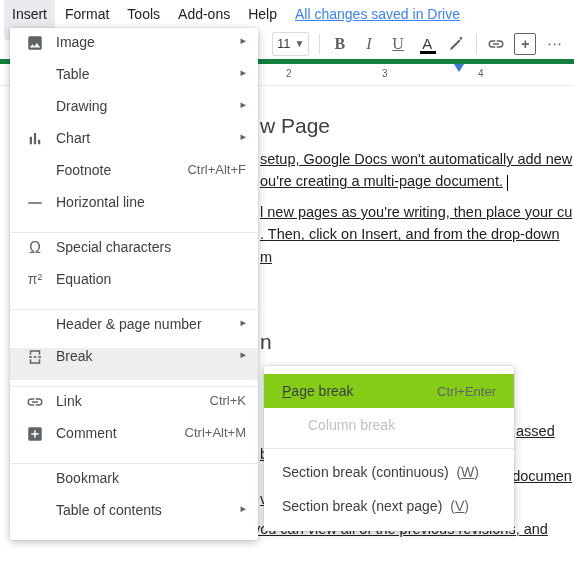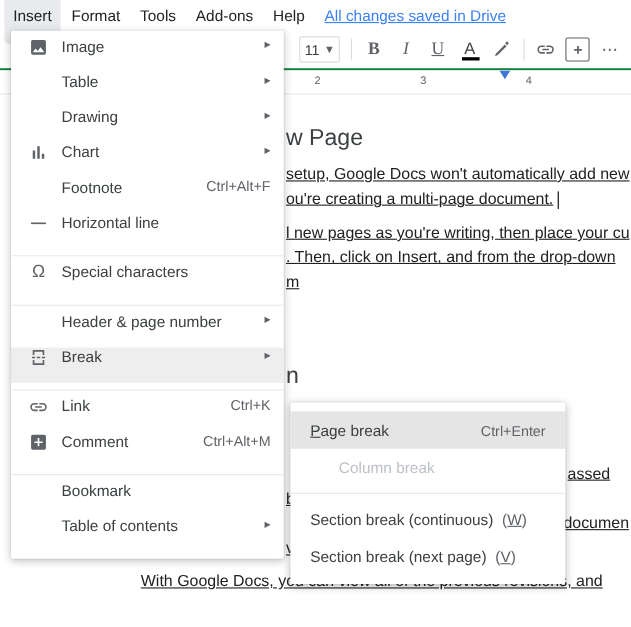--- a/index.html
+++ b/index.html
@@ -33,21 +33,21 @@
     color: #3b82f6;
     text-decoration: underline;
     font-size: 14px;
   }
   .toolbar {
     display: flex;
     align-items: center;
     height: 36px;
     padding: 0 6px;
     gap: 2px;
-    border-bottom: 2px solid #15803d;
+    border-bottom: 5px solid #15803d;
   }
   .tool-spacer { width: 260px; flex-shrink: 0; }
   .tbtn {
     width: 28px; height: 28px;
     display: inline-flex; align-items: center; justify-content: center;
     border-radius: 4px;
     color: #5f6368;
     cursor: pointer;
     font-size: 15px;
   }
@@ -159,21 +159,21 @@
     padding: 8px 0;
     z-index: 11;
     font-size: 14px;
   }
   .submenu .srow {
     display:flex; align-items:center;
     height:34px;
     padding:0 18px;
     cursor:pointer;
   }
-  .submenu .srow.hover { background:#e5e5e5; }
+  .submenu .srow.hover { background:#84cc16; }
   .submenu .srow.disabled { color:#bdc1c6; cursor:default;padding-left:44px; }
   .submenu .srow .lab { flex:1; }
   .submenu .srow .firstletter { text-decoration: underline; }
   .submenu .srow .short { color:#5f6368; font-size:13px; }
   .submenu .srow .keyhint { color:#5f6368; margin-left:4px; }
   .submenu .srow .keyhint .u { text-decoration: underline; }
   .submenu .divider { height:1px; background:#e8eaed; margin:6px 0; }
 </style>
 </head>
 <body>
@@ -292,20 +292,24 @@
         </svg>
       </span>
     <span class="lab">Horizontal line</span>
   </div>
   <div class="divider"></div>
 
   <div class="row">
     <span class="ic" style="font-size:16px;">Ω</span>
     <span class="lab">Special characters</span>
   </div>
+  <div class="row">
+    <span class="ic" style="font-size:14px;">π²</span>
+    <span class="lab">Equation</span>
+  </div>
   <div class="divider"></div>
 
   <div class="row">
     <span class="ic"></span>
     <span class="lab">Header &amp; page number</span>
     <span class="arrow">▸</span>
   </div>
   <div class="row hover">
     <span class="ic">
         <svg viewBox="0 0 24 24">

